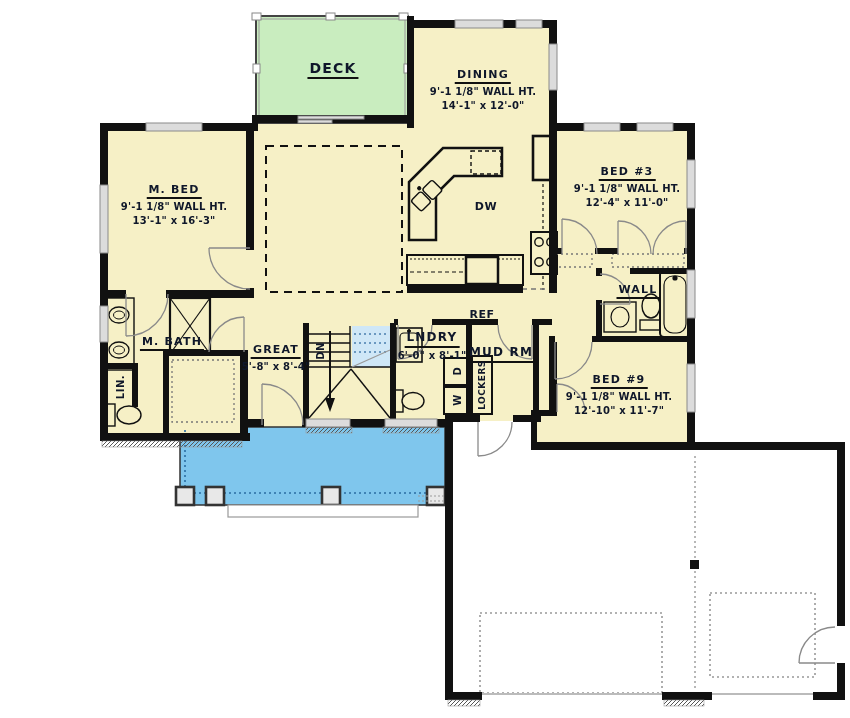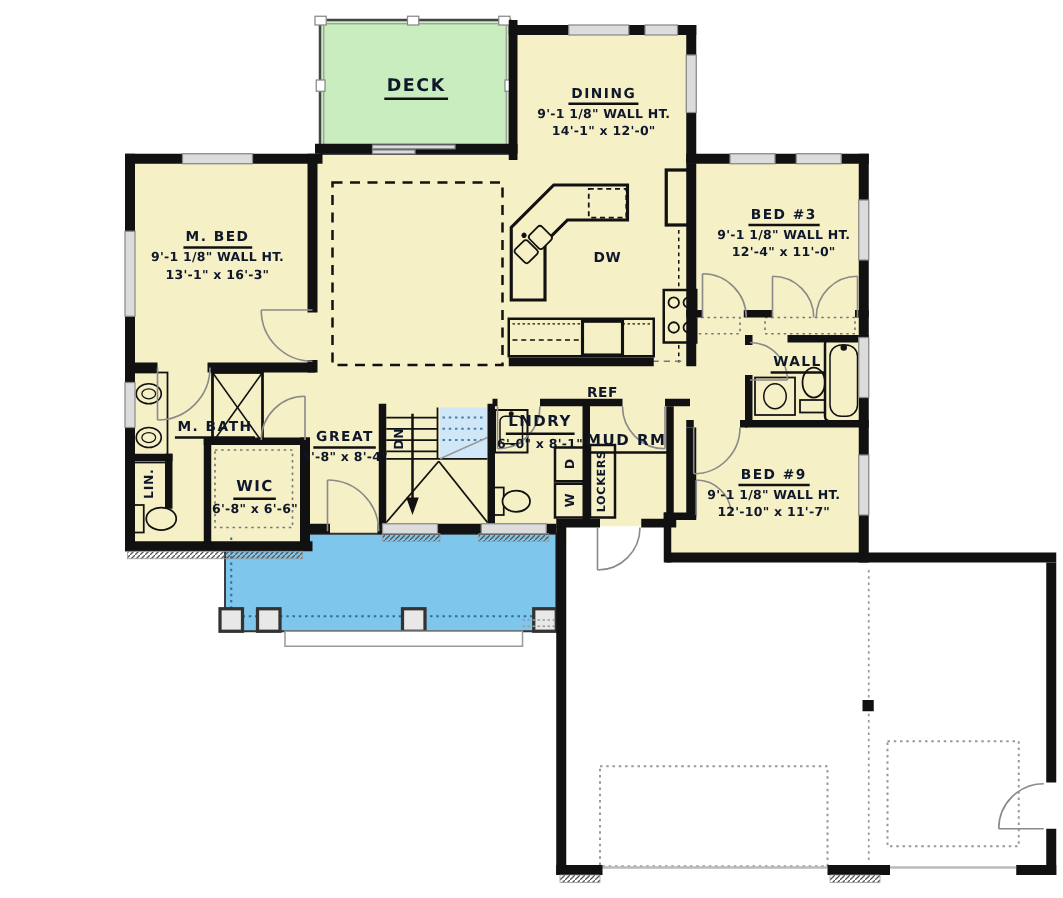--- a/index.html
+++ b/index.html
@@ -346,24 +346,20 @@
   </div>
 
   <div class="lb" style="left:638px;top:278px">
     <span class="nm">WALL</span>
   </div>
 
   <div class="lb" style="left:172px;top:330px">
     <span class="nm">M. BATH</span>
   </div>
 
-  <div class="lb" style="left:204px;top:378px">
-    <span class="nm" style="font-size:12px">WIC</span>
-    <div class="dim">6'-8" x 6'-6"</div>
-  </div>
 
   <div class="lb" style="left:276px;top:338px">
     <span class="nm">GREAT</span>
     <div class="dim">5'-8" x 8'-4"</div>
   </div>
 
   <div class="lb" style="left:432px;top:326px">
     <span class="nm" style="font-size:12px">LNDRY</span>
     <div class="dim">6'-0" x 8'-1"</div>
   </div>

